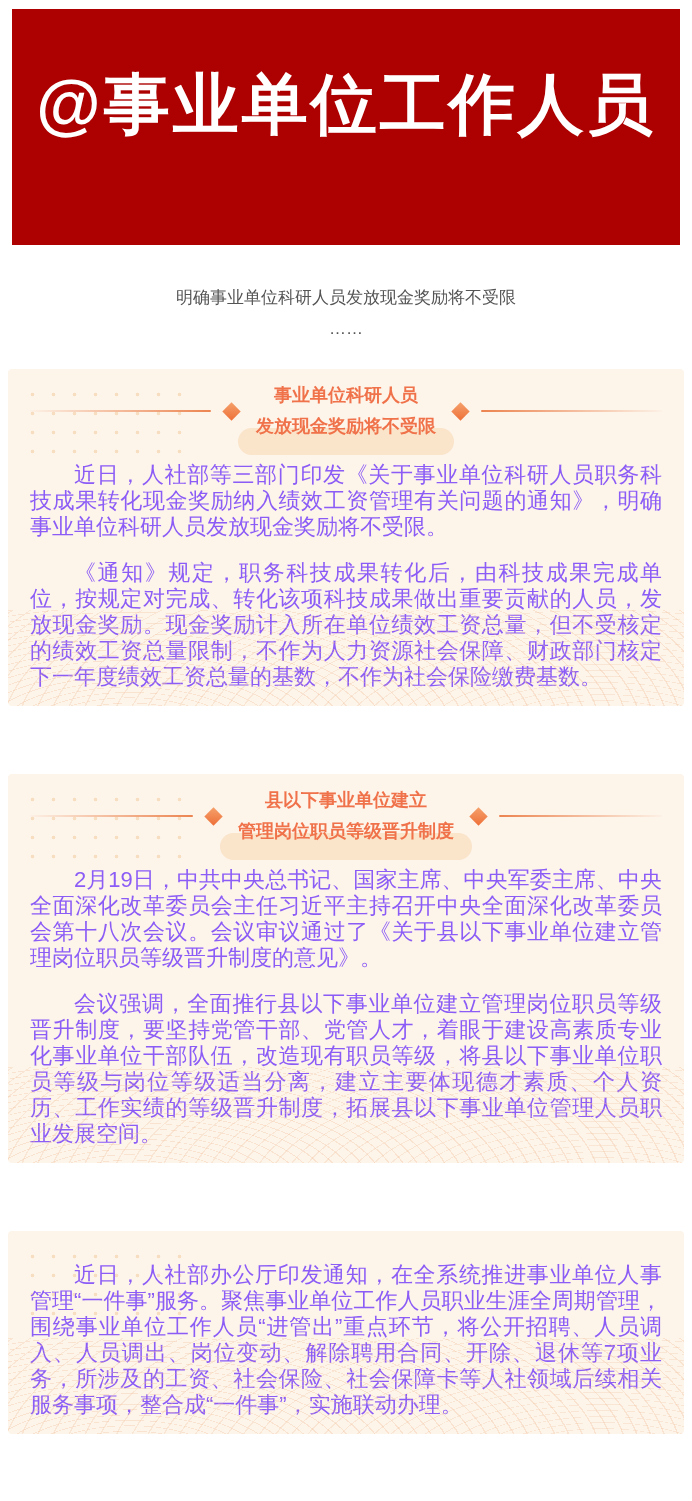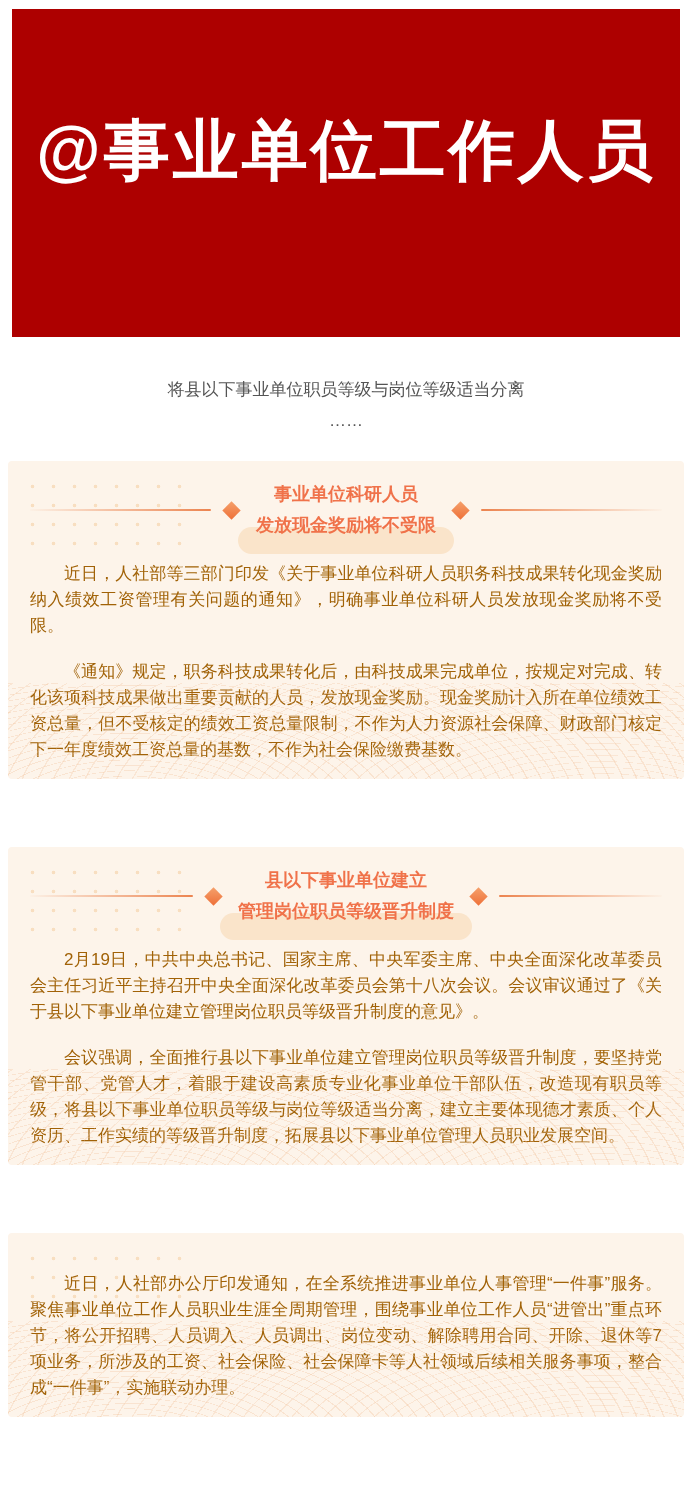--- a/index.html
+++ b/index.html
@@ -3,35 +3,35 @@
 <meta charset="utf-8">
 <style>
   html,body{margin:0;padding:0;}
   body{
     width:692px;height:1501px;overflow:hidden;background:#ffffff;
     font-family:"Liberation Sans","DejaVu Sans",sans-serif;
     -webkit-font-smoothing:antialiased;
   }
   
   .banner{
-    margin:9px 12px 0;height:328px;background:#AD0000;
+    margin:9px 12px 0;height:236px;background:#AD0000;
     display:flex;align-items:center;justify-content:center;
   }
   .banner-title{
     color:#ffffff;font-size:66px;font-weight:bold;letter-spacing:3px;
     padding-bottom:44px;white-space:nowrap;
   }
   
   .intro{margin-top:37px;text-align:center;color:#545454;font-size:17px;}
   .intro-line{line-height:31px;}
   
   .card{
     margin:68px 8px 0;background:#FDF4EA;border-radius:4px;
     position:relative;overflow:hidden;
-    padding:18px 22px 16px;
+    padding:11px 22px 16px;
   }
   .card.first{margin-top:25px;}
   .dots{
     position:absolute;top:16px;left:14px;width:160px;height:74px;
     background-image:radial-gradient(circle,#F5D2A9 1.6px,rgba(245,210,169,0) 2.1px);
     background-size:21px 19px;opacity:.65;pointer-events:none;
   }
   .waves{
     position:absolute;left:0;right:0;bottom:0;height:96px;pointer-events:none;
     background:
@@ -54,33 +54,33 @@
     line-height:31px;padding:0 4px;white-space:nowrap;
   }
   .t1{display:block;}
   .t2{position:relative;display:inline-block;}
   .t2 .pill{
     position:absolute;left:-18px;right:-18px;top:17px;height:27px;
     background:#FAE4CA;border-radius:14px;
   }
   .t2 .txt{position:relative;}
   .card p{
-    margin:20px 0 0;font-size:17px;line-height:26px;color:#a16207;
+    margin:20px 0 0;font-size:22px;line-height:26px;color:#8b5cf6;
     text-indent:2em;text-align:justify;position:relative;
   }
 </style>
 </head>
 <body>
 
 <div class="banner">
   <div class="banner-title">@事业单位工作人员</div>
 </div>
 
 <div class="intro">
-  <div class="intro-line">将县以下事业单位职员等级与岗位等级适当分离</div>
+  <div class="intro-line">明确事业单位科研人员发放现金奖励将不受限</div>
   <div class="intro-line">……</div>
 </div>
 
 <section class="card first">
   <div class="dots"></div>
   <div class="card-header">
     <div class="hline left"></div>
     <div class="diamond"></div>
     <div class="card-title">
       <span class="t1">事业单位科研人员</span>

